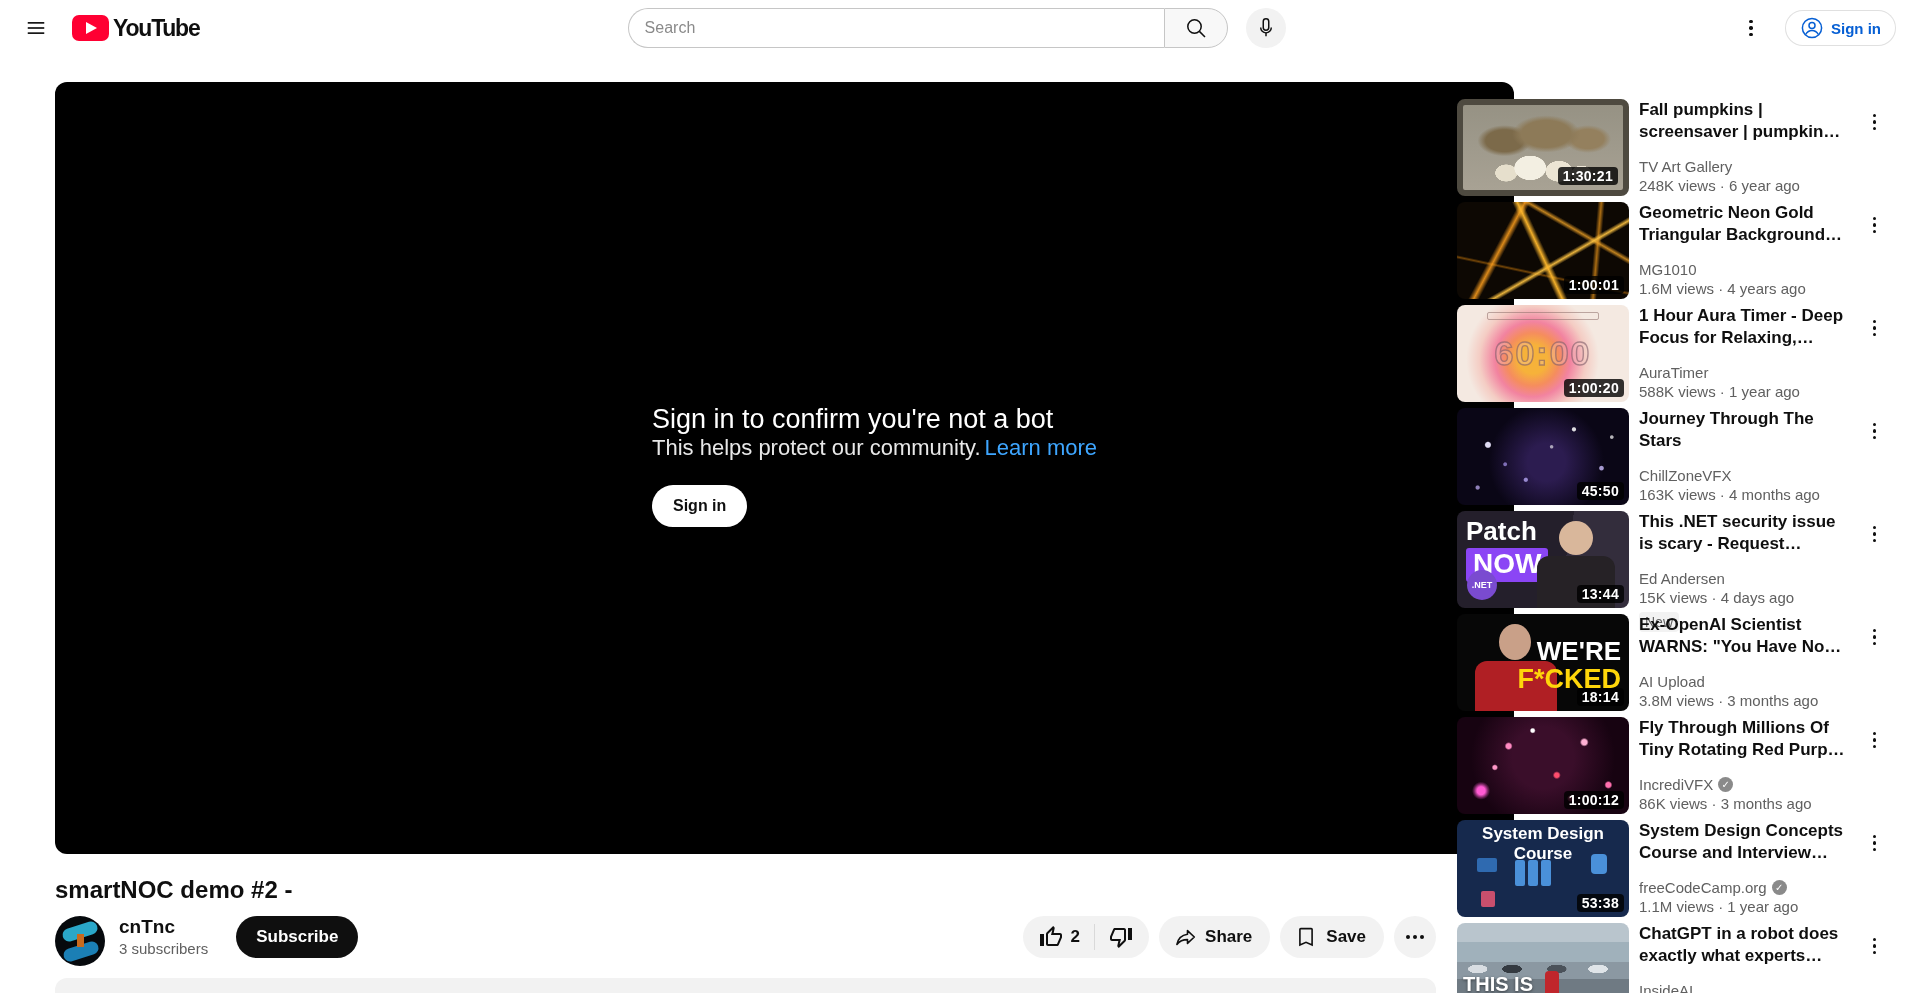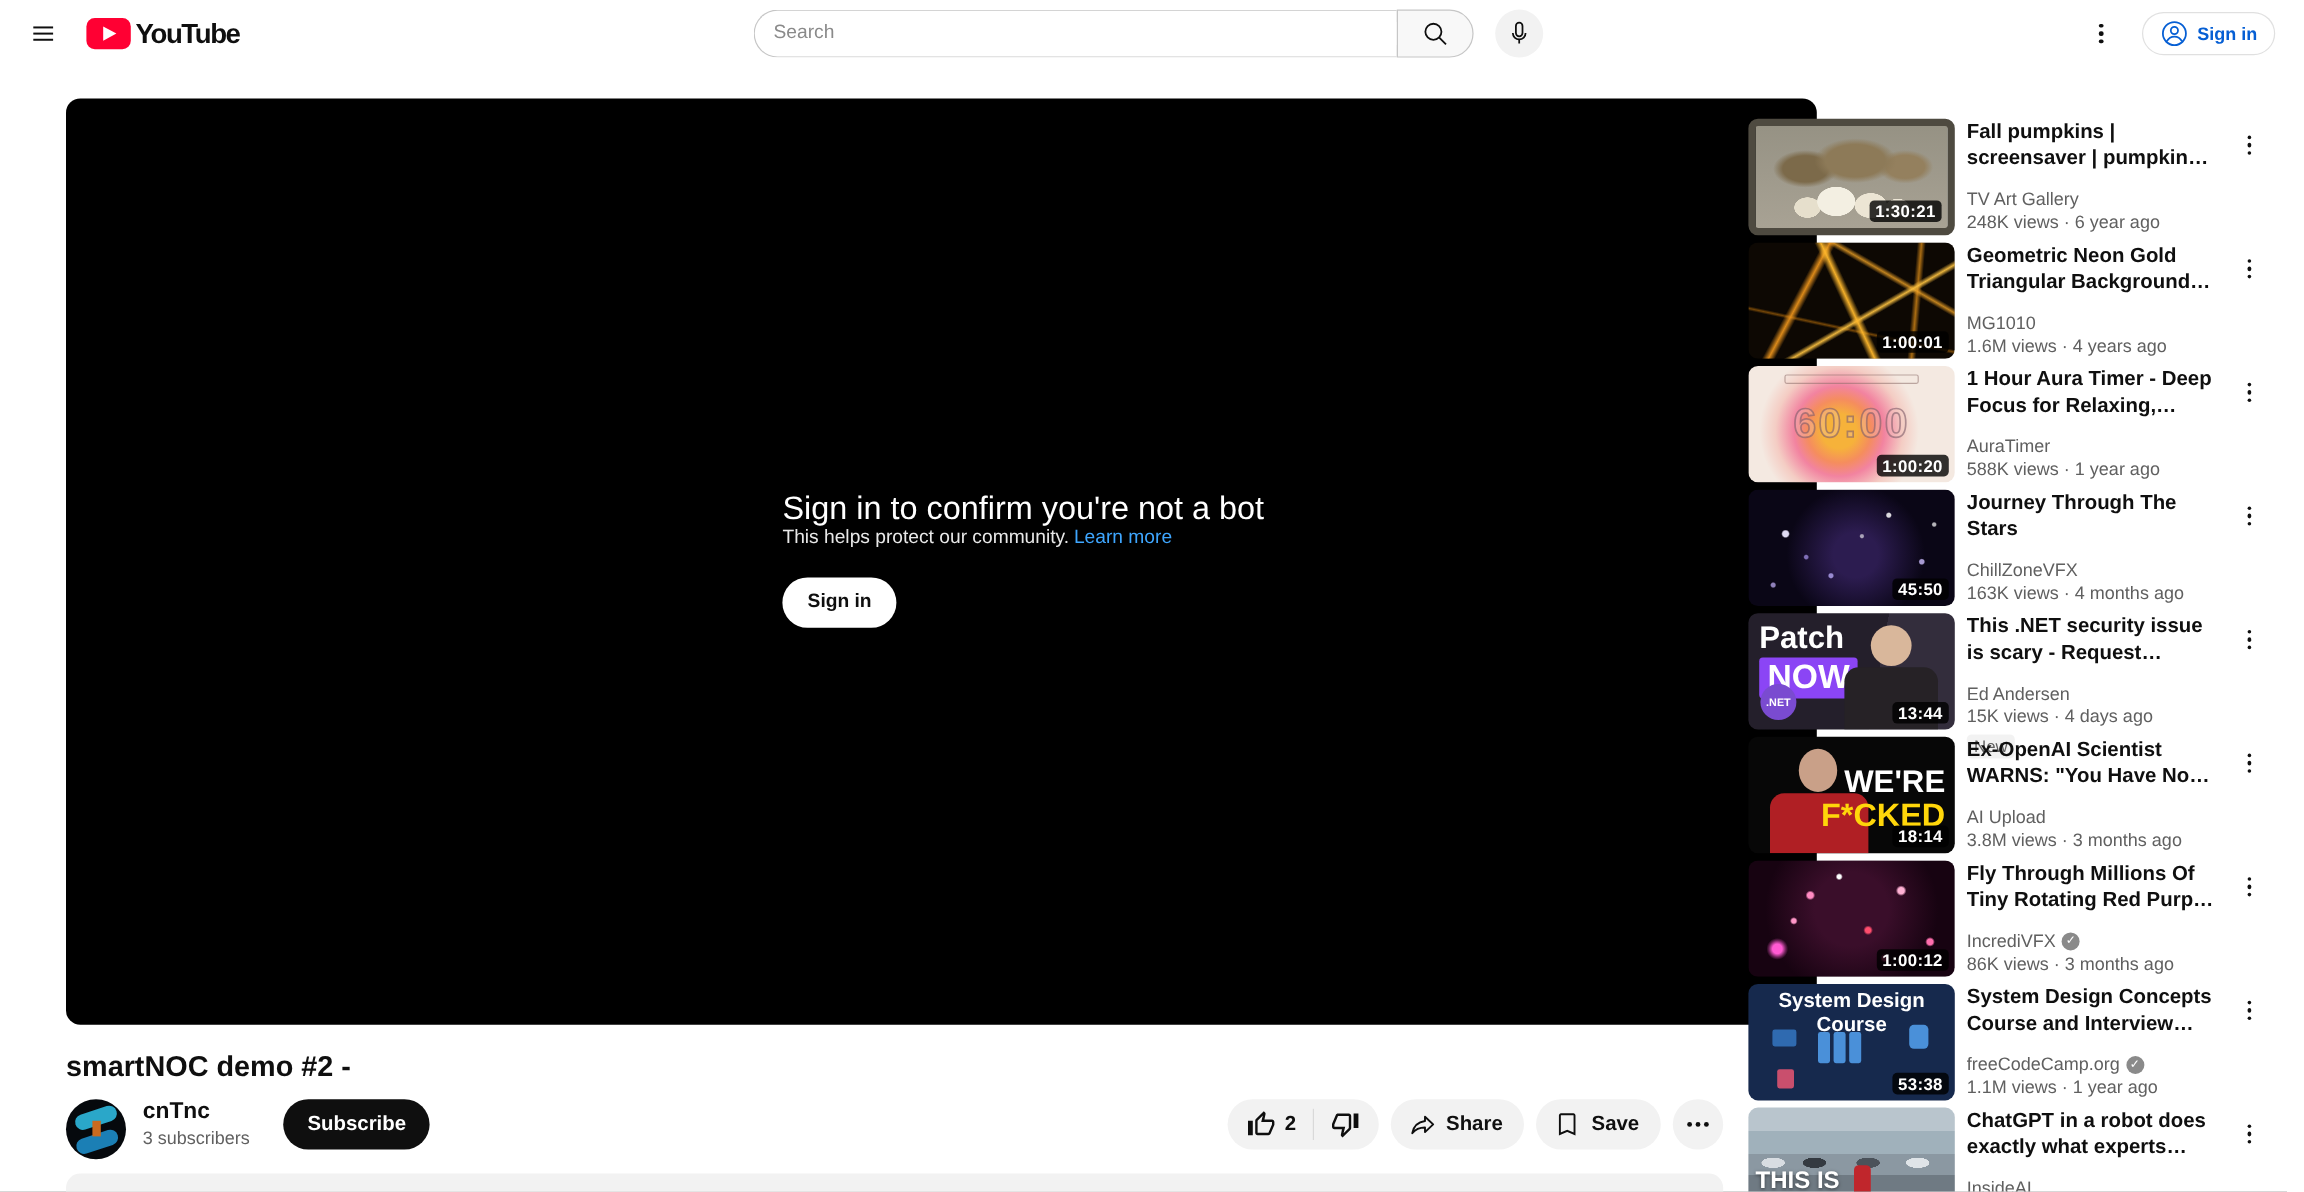--- a/index.html
+++ b/index.html
@@ -34,21 +34,21 @@
 
   
   .content { display:flex; padding:26px 0 0 55px; }
   .main-col { width:1381px; }
   .side-col { width:464px; padding:17px 24px 0 21px; }
 
   
   .player { position:relative; width:1459px; height:772px; background:#000; border-radius:12px; }
   .overlay-inner { position:absolute; left:597px; top:50%; transform:translateY(-52%); }
   .overlay-title { color:#fff; font-size:27px; font-weight:400; }
-  .overlay-sub { font-size:16px; color:#e8e8e8; }
+  .overlay-sub { font-size:22px; color:#e8e8e8; }
   .overlay-link { color:#3ea6ff; text-decoration:none; cursor:pointer; margin-left:4px; }
   .overlay-signin { margin-top:24px; height:42px; padding:0 21px; border:none; border-radius:21px;
     background:#fff; color:#0f0f0f; font-size:16px; font-weight:700; cursor:pointer; }
 
   
   .video-title { margin-top:20px; font-size:24px; font-weight:700; line-height:32px; }
   .meta-row { display:flex; align-items:flex-start; margin-top:10px; }
   .avatar { width:50px; height:50px; border-radius:50%; background:#06090d; position:relative;
     overflow:hidden; flex-shrink:0; cursor:pointer; }
   .avatar::before { content:""; position:absolute; left:7px; top:9px; width:36px; height:13px;

